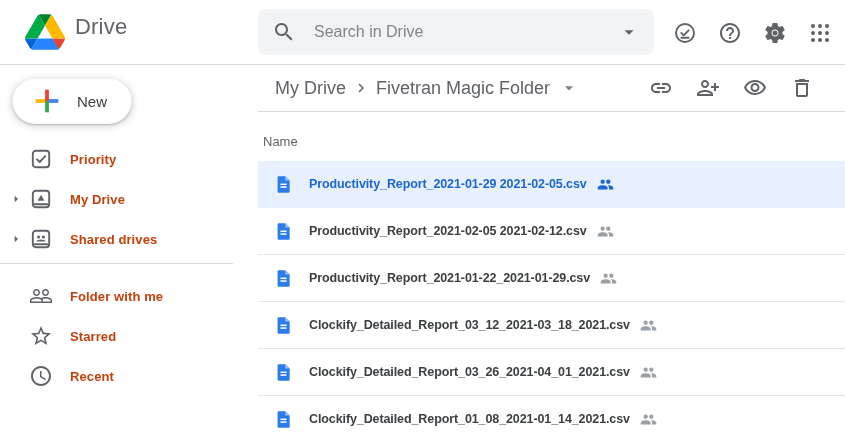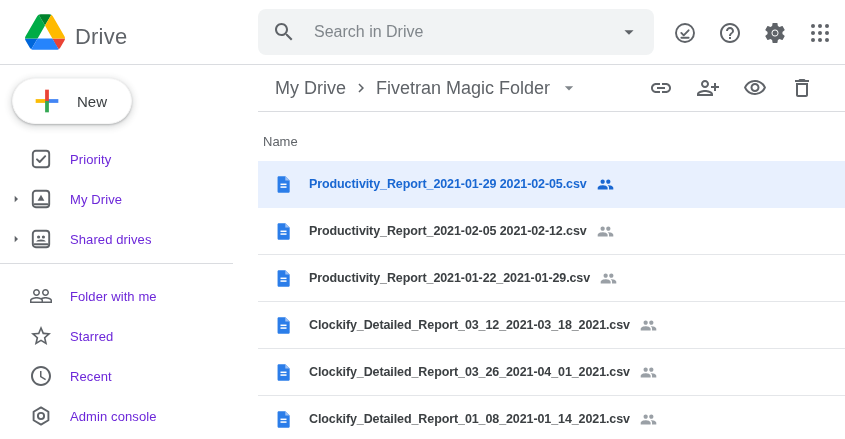--- a/index.html
+++ b/index.html
@@ -7,41 +7,41 @@
     width:845px;height:439px;overflow:hidden;position:relative;
     background:#fff;font-family:"Liberation Sans",sans-serif;
     -webkit-font-smoothing:antialiased;
   }
   svg{display:block;}
   .fill-icon{fill:#5f6368;}
   .stroke-icon{fill:none;stroke:#5f6368;stroke-width:1.9;stroke-linecap:round;stroke-linejoin:round;}
 
   
   .topbar{position:absolute;left:0;top:0;width:845px;height:64px;background:#fff;border-bottom:1px solid #dadce0;}
-  .logo-area{position:absolute;left:25px;top:14px;display:flex;align-items:flex-end;cursor:pointer;}
+  .logo-area{position:absolute;left:25px;top:14px;display:flex;align-items:flex-start;cursor:pointer;}
   .app-name{margin-left:10px;font-size:22px;color:#5f6368;letter-spacing:.2px;}
   .search{position:absolute;left:258px;top:9px;width:396px;height:46px;background:#f1f3f4;border-radius:8px;
     display:flex;align-items:center;padding:0 14px;box-sizing:border-box;justify-content:center;}
   .search input{flex:1;margin-left:16px;border:0;outline:0;background:transparent;font-size:16px;color:#202124;font-family:inherit;}
   .search input::placeholder{color:#80868b;}
   .top-icons{position:absolute;left:673px;top:21px;display:flex;gap:21px;}
   .icon-btn{width:24px;height:24px;cursor:pointer;}
 
   
   .new-btn{position:absolute;left:12px;top:78px;height:46px;padding:0 24px 0 17px;border-radius:23px;background:#fff;
     display:flex;align-items:center;cursor:pointer;border:1px solid #f6f6f6;box-sizing:border-box;
     box-shadow:0 1px 2px 0 rgba(60,64,67,.30),0 2px 6px 2px rgba(60,64,67,.15);}
   .new-label{margin-left:13px;font-size:15px;color:#3c4043;}
   .nav-group{position:absolute;left:0;width:258px;}
   .nav-g1{top:139px;}
   .nav-g2{top:276px;}
   .nav-item{height:40px;display:flex;align-items:center;cursor:pointer;}
   .nav-arrow{width:16px;height:16px;margin-left:8px;flex:none;}
   .nav-icon{width:24px;height:24px;margin-left:5px;flex:none;}
-  .nav-label{margin-left:17px;font-size:13px;font-weight:normal;color:#6d28d9;letter-spacing:.1px;}
+  .nav-label{margin-left:17px;font-size:13px;font-weight:bold;color:#c2410c;letter-spacing:.1px;}
   .side-divider{position:absolute;left:0;top:263px;width:233px;border-top:1px solid #dadce0;}
 
   
   .crumb-bar{position:absolute;left:258px;top:65px;width:587px;height:47px;border-bottom:1px solid #dadce0;
     display:flex;align-items:center;padding-left:17px;box-sizing:border-box;}
   .crumb-item{font-size:18px;color:#5f6368;cursor:pointer;white-space:nowrap;}
   .crumb-sep{margin:0 6px;}
   .crumb-caret{margin-left:9px;cursor:pointer;}
   .crumb-actions{margin-left:auto;display:flex;gap:23px;padding-right:31px;}
 
@@ -205,30 +205,20 @@
     <span class="nav-label">Starred</span>
   </div>
   <div class="nav-item">
     <span class="nav-arrow"></span>
     <span class="nav-icon">
       <svg viewBox="0 0 24 24" width="24" height="24" class="fill-icon">
           <path d="M11.99 2C6.47 2 2 6.48 2 12s4.47 10 9.99 10C17.52 22 22 17.52 22 12S17.52 2 11.99 2zM12 20c-4.42 0-8-3.58-8-8s3.58-8 8-8 8 3.58 8 8-3.58 8-8 8zm.5-13H11v6l5.25 3.15.75-1.23-4.5-2.67z"></path>
         </svg>
     </span>
     <span class="nav-label">Recent</span>
-  </div>
-  <div class="nav-item">
-    <span class="nav-arrow"></span>
-    <span class="nav-icon">
-      <svg viewBox="0 0 24 24" width="24" height="24" class="stroke-icon">
-          <path d="M12 3.4l7.4 4.3v8.6L12 20.6l-7.4-4.3V7.7z"></path>
-          <circle cx="12" cy="12" r="3.1"></circle>
-        </svg>
-    </span>
-    <span class="nav-label">Admin console</span>
   </div>
 </div>
 
 <div class="crumb-bar">
   <span class="crumb-item">My Drive</span>
   <span class="crumb-sep">
     <svg viewBox="0 0 24 24" width="18" height="18" class="fill-icon">
         <path d="M10 6L8.59 7.41 13.17 12l-4.58 4.59L10 18l6-6z"></path>
       </svg>
   </span>

